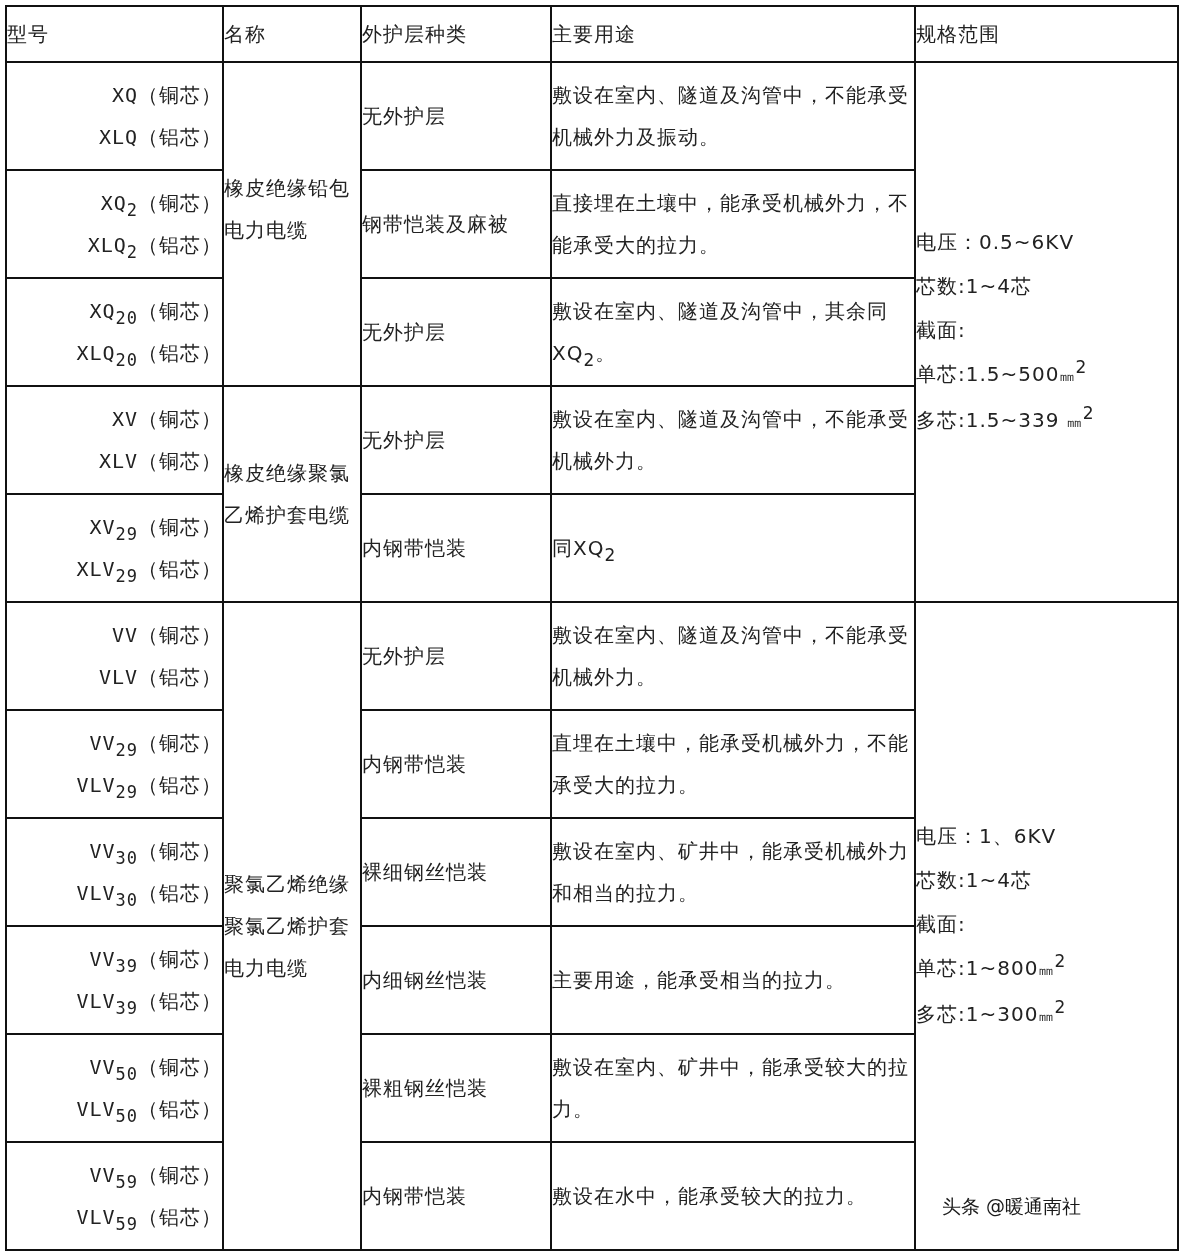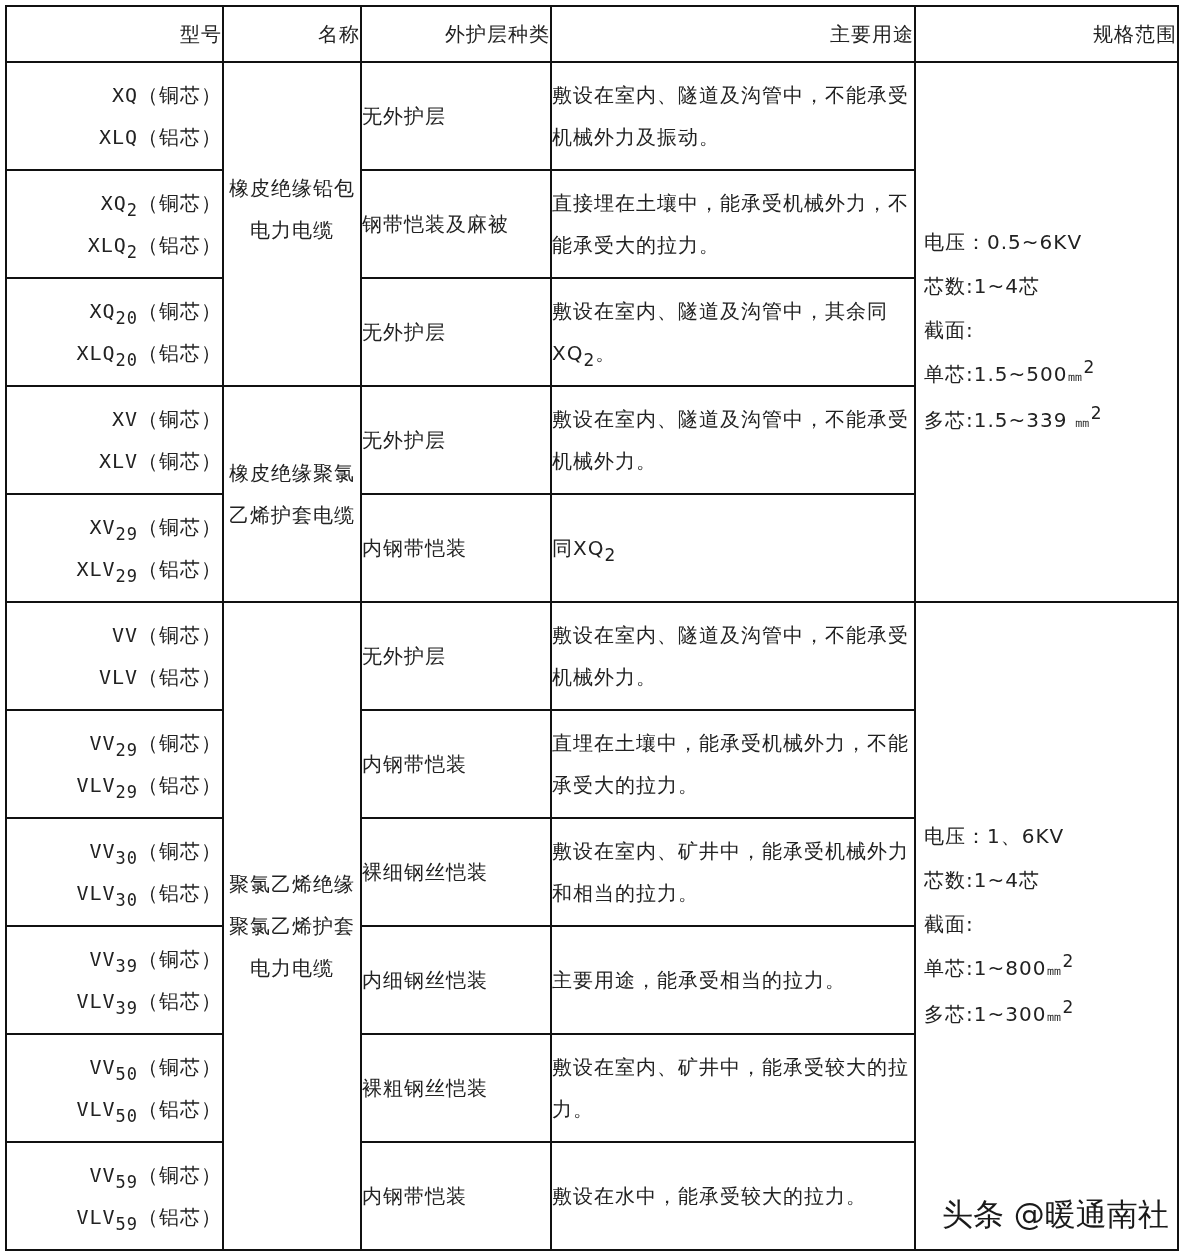--- a/index.html
+++ b/index.html
@@ -26,39 +26,38 @@
   table.cable-table td, table.cable-table th {
     border: 2px solid #111111;
     padding: 0;
     vertical-align: middle;
     font-weight: normal;
     font-size: 20px;
     letter-spacing: 1px;
   }
   th {
     height: 54px;
-    text-align: right;
+    text-align: left;
     font-size: 21px;
   }
   td.model {
     height: 106px;
     padding-left: 12px;
     line-height: 42px;
     font-family: "DejaVu Sans Mono", "Liberation Mono", monospace;
     font-size: 19px;
   }
   td.model .line { display: block; white-space: nowrap; text-align: right; }
   td.model sub { font-size: 17px; vertical-align: -6px; line-height: 0; }
   td.name {
     padding-left: 12px;
     padding-right: 10px;
     line-height: 42px;
     letter-spacing: 6px;
     font-size: 20px;
-    text-align: center;
   }
   td.name.top { vertical-align: top; padding-top: 104px; }
   td.name.mid { vertical-align: middle; }
   td.sheath {
     padding-left: 13px;
     padding-right: 8px;
     line-height: 42px;
     letter-spacing: 3px;
     margin-left: 47px;
   }
@@ -69,28 +68,28 @@
     letter-spacing: 3px;
     margin-left: 36px;
   }
   td.usage sub { font-size: 17px; vertical-align: -6px; line-height: 0; }
   td.spec {
     padding-left: 13px;
     line-height: 44px;
     position: relative;
     font-size: 20px;
   }
-  td.spec .line { display: block; white-space: nowrap; margin-left: 8px; }
+  td.spec .line { display: block; white-space: nowrap; }
   td.spec sup { font-size: 17px; vertical-align: 8px; line-height: 0; }
   td.spec .unit { font-size: 15px; }
   .watermark {
     position: absolute;
     left: 942px;
     top: 1194px;
-    font-size: 31px;
+    font-size: 19px;
     color: #1a1a1a;
     font-family: "DejaVu Sans", sans-serif;
     letter-spacing: 0px;
     text-shadow: 0 0 2px #ffffff, 0 0 2px #ffffff;
   }
   col.c1 { width: 217px; }
   col.c2 { width: 138px; }
   col.c3 { width: 190px; }
   col.c4 { width: 364px; }
   col.c5 { width: 263px; }

